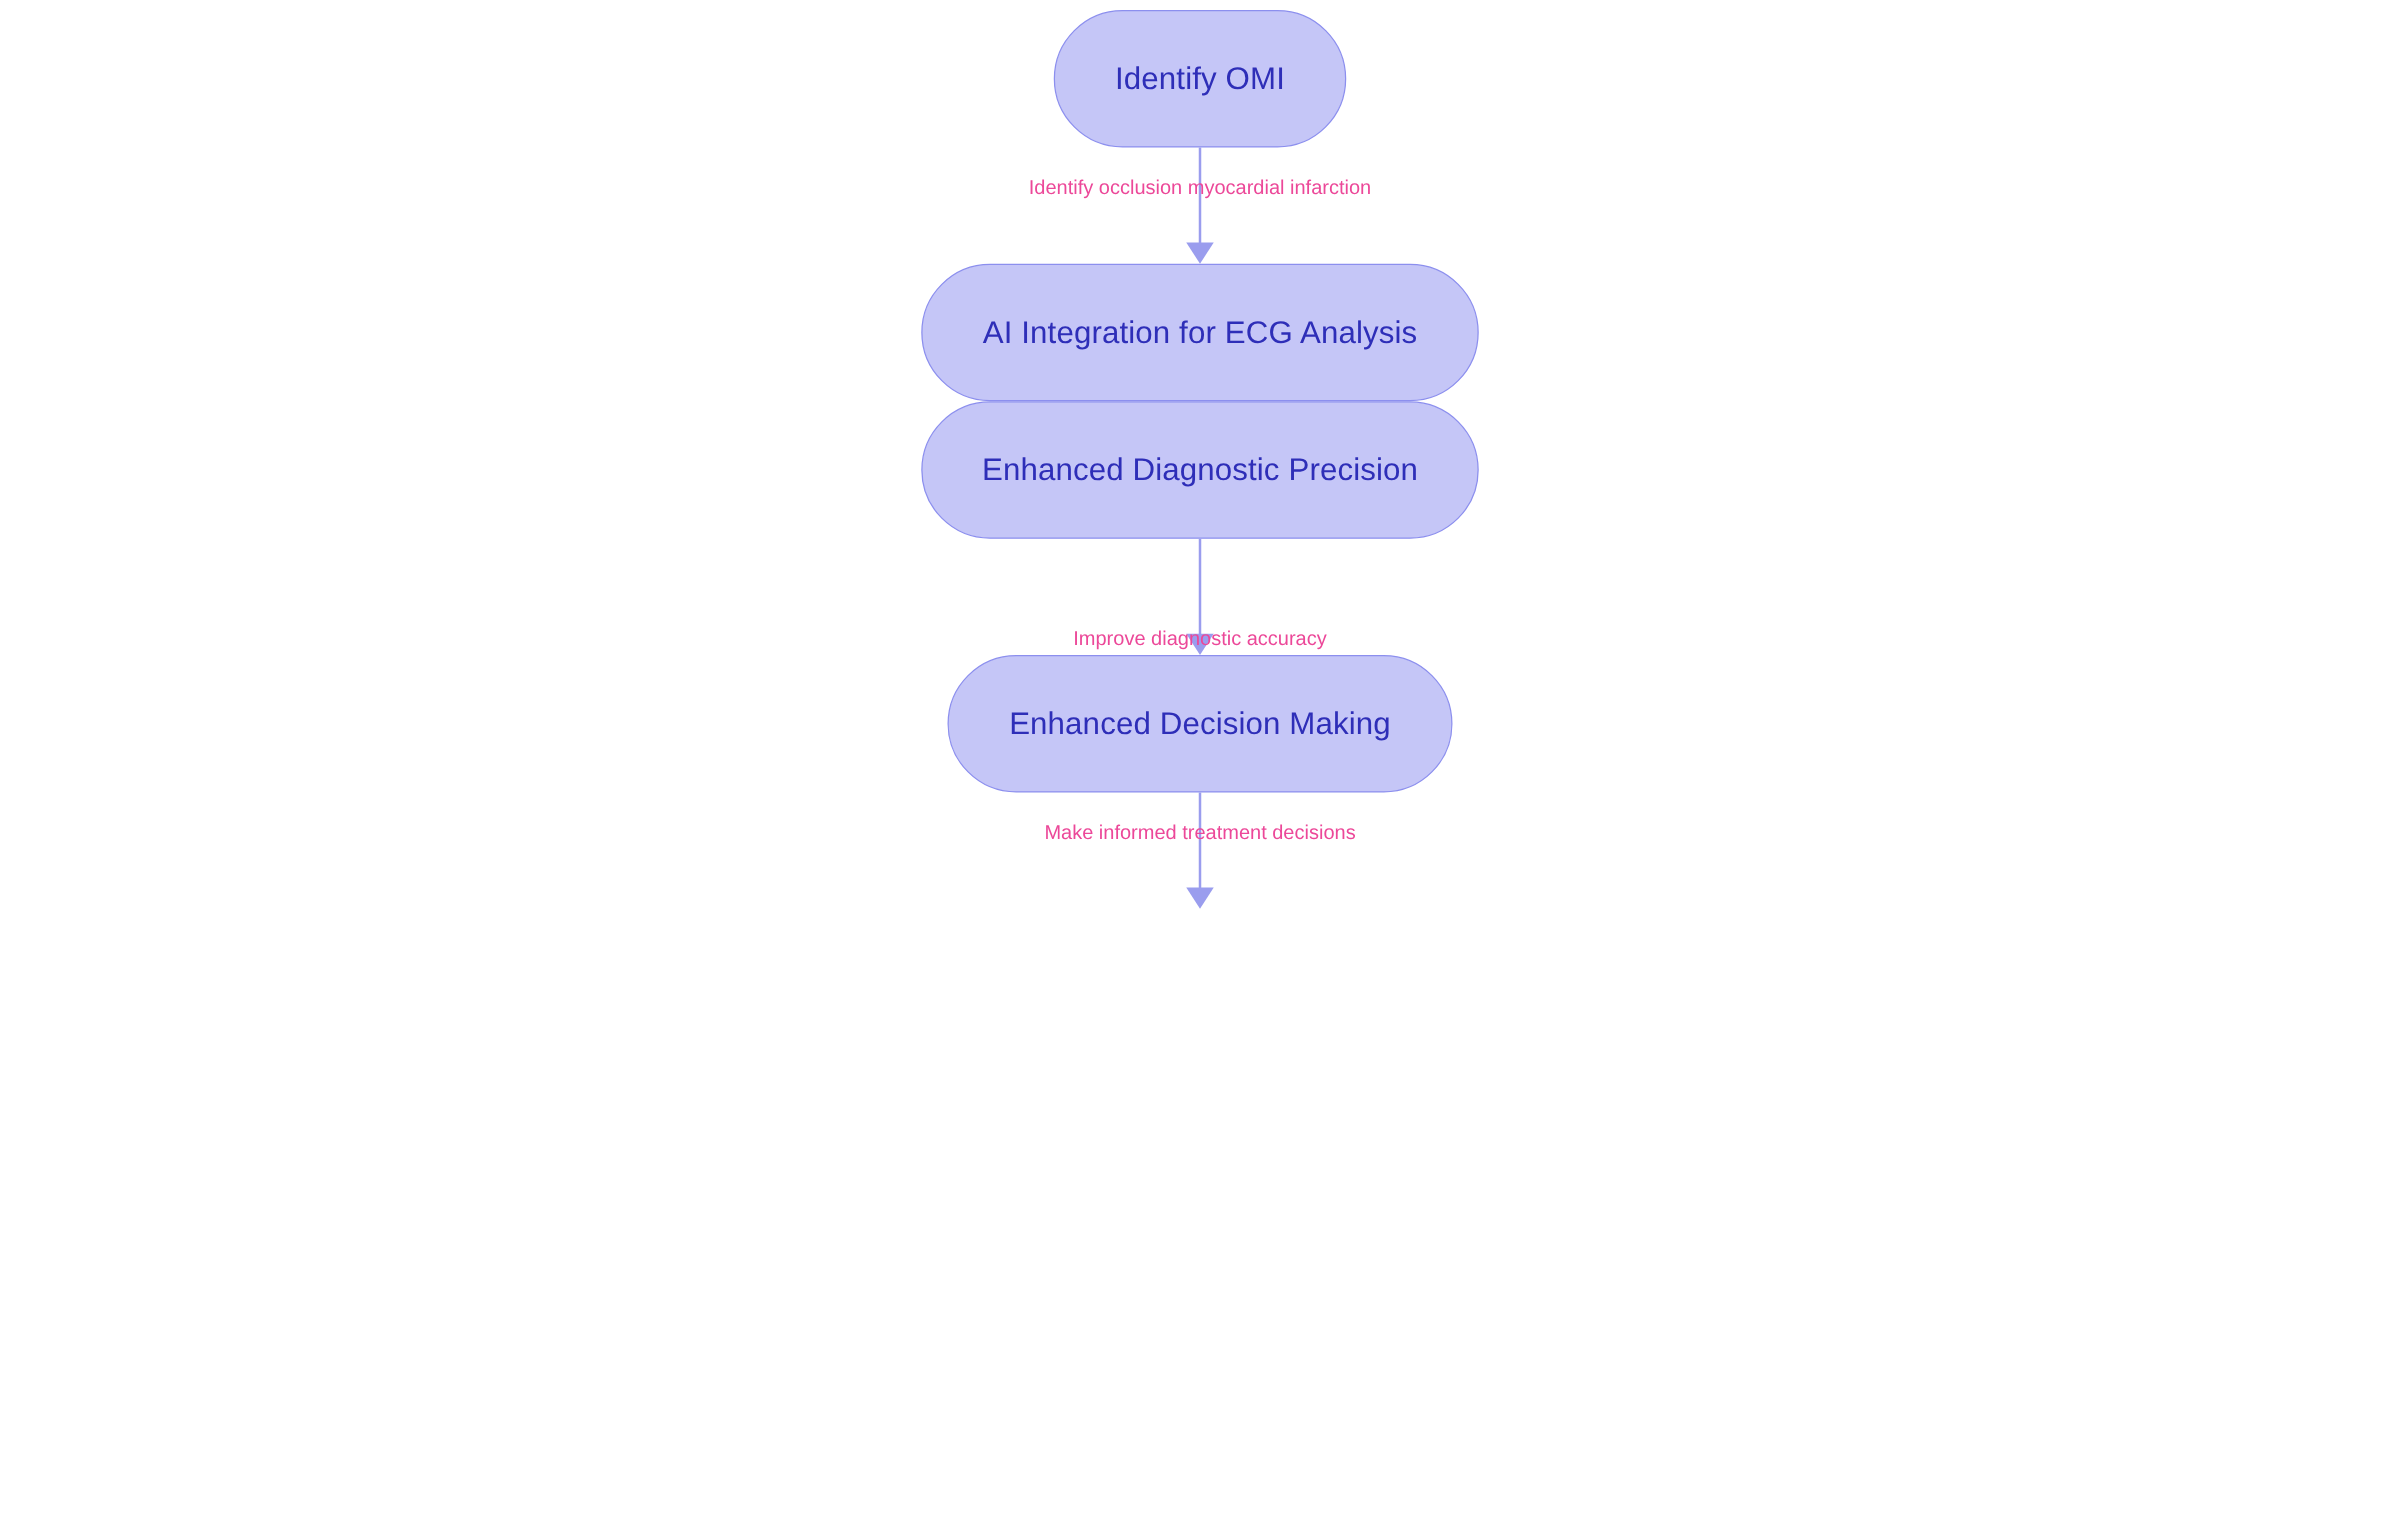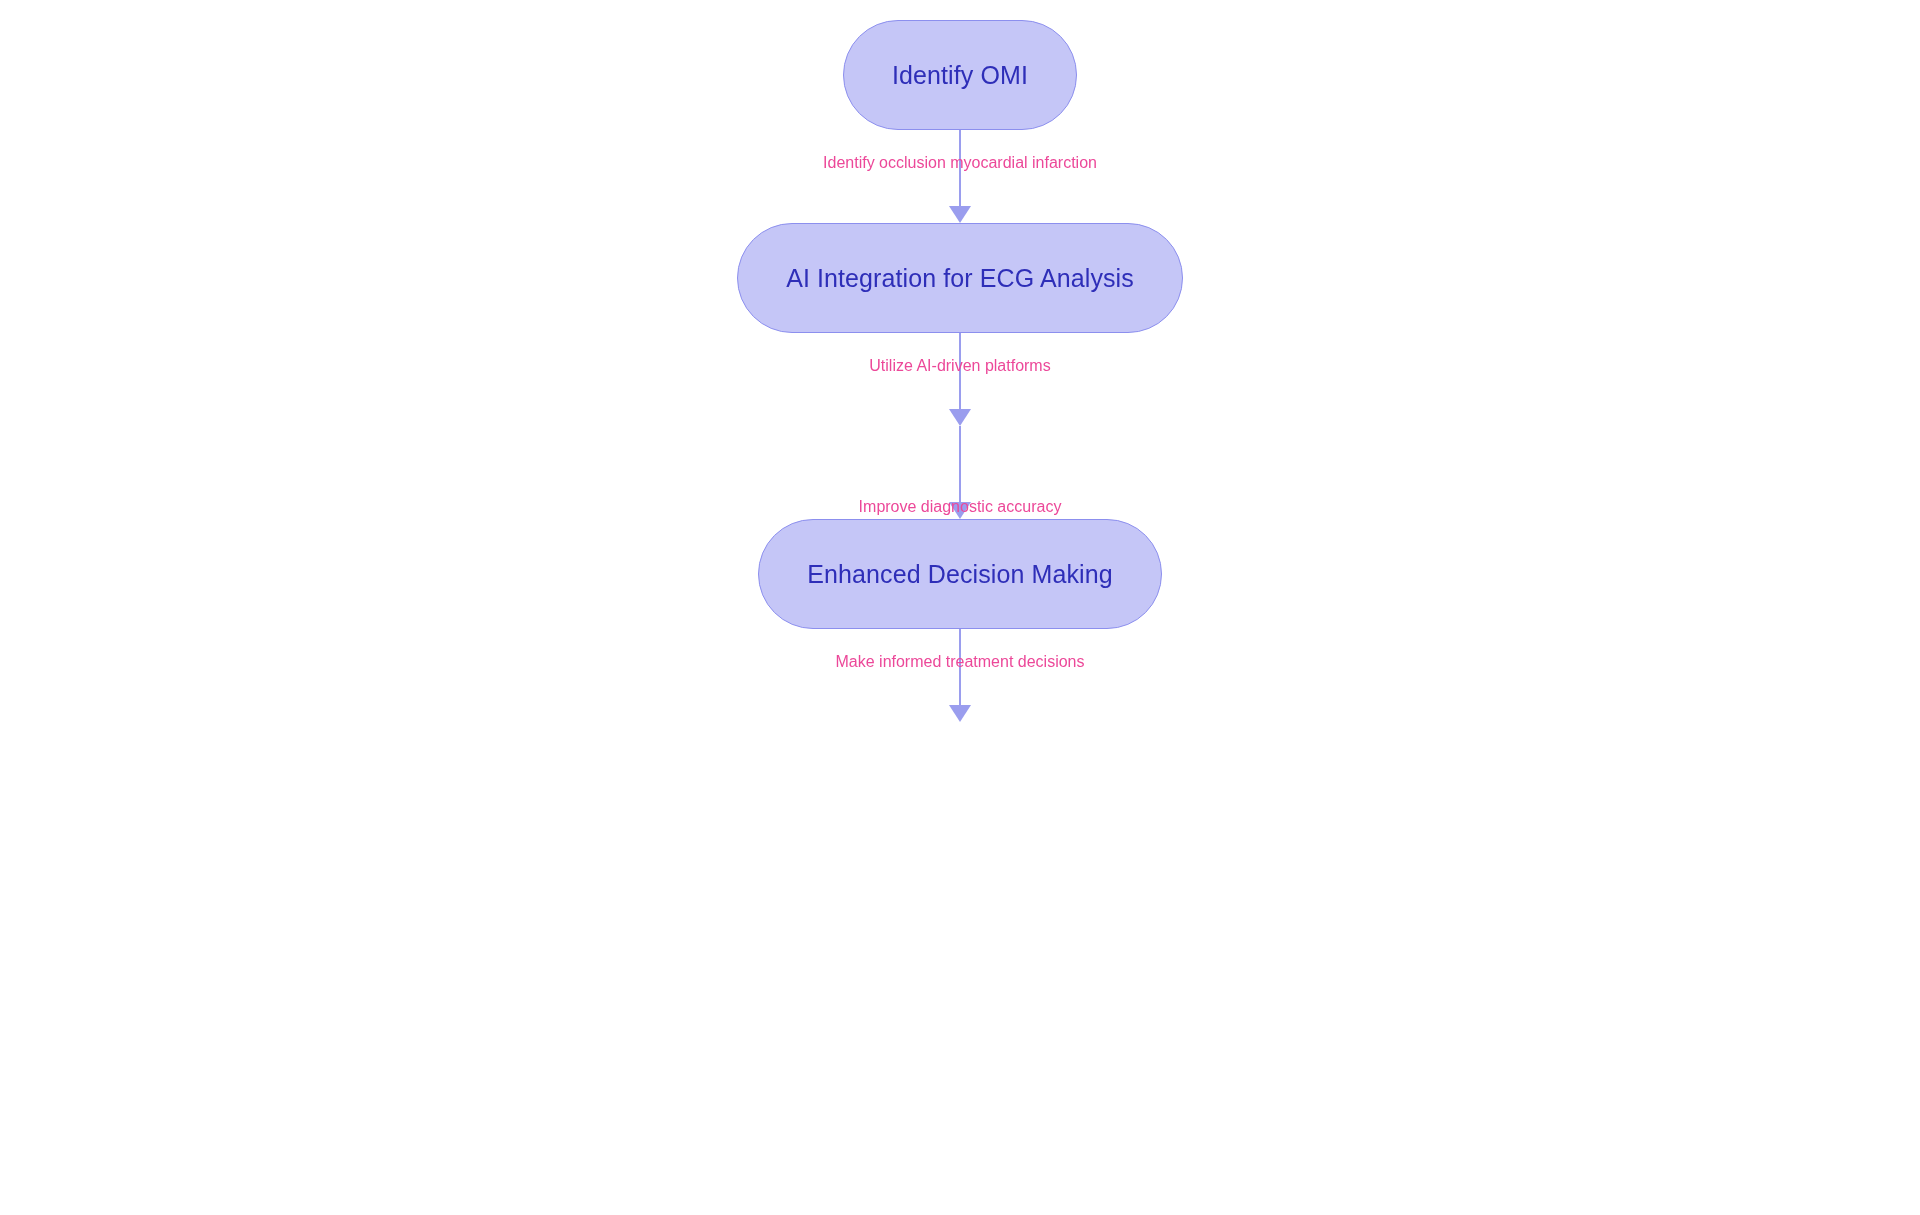--- a/index.html
+++ b/index.html
@@ -10,21 +10,21 @@
   body {
     width: 1920px;
     height: 1215px;
     font-family: "Liberation Sans", sans-serif;
     overflow: hidden;
     position: relative;
   }
 
   #canvas {
     position: absolute;
-    left: 0; top: 12px;
+    left: 0; top: 0;
     width: 1920px;
     height: 959px;
   }
 
   
   .flow {
     position: absolute;
     left: 0;
     top: 0;
     width: 1920px;
@@ -136,28 +136,24 @@
         <div class="edge-line" style="height:77px;"></div>
         <div class="arrowhead"></div>
         <div class="edge-label" style="top:25px;">Identify occlusion myocardial infarction</div>
       </div>
     </div>
 
     <div class="node">
       <span class="node-label">AI Integration for ECG Analysis</span>
     </div>
 
-    <div class="edge">
-      <div class="edge-inner">
-        <div class="edge-line" style="height:77px;"></div>
-        <div class="arrowhead"></div>
-        <div class="edge-label" style="top:25px;">Utilize AI-driven platforms</div>
-      </div>
+
+    <div class="node">
+      <span class="node-label">Enhanced Diagnostic Precision</span>
     </div>
-
 
     <div class="edge">
       <div class="edge-inner">
         <div class="edge-line" style="height:77px;"></div>
         <div class="arrowhead"></div>
         <div class="edge-label" style="top:25px;margin-top:48px;">Improve diagnostic accuracy</div>
       </div>
     </div>
 
     <div class="node">

